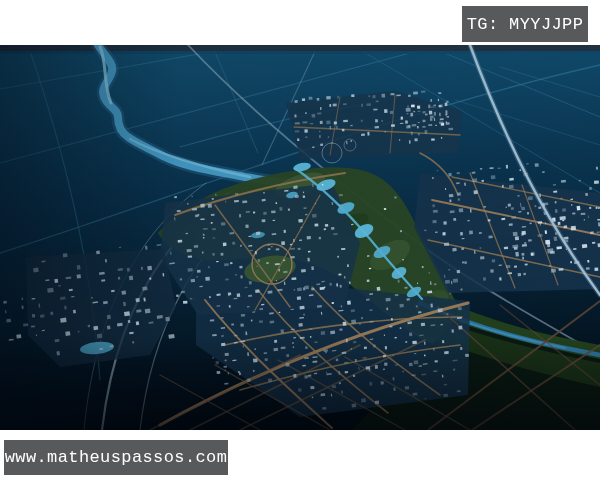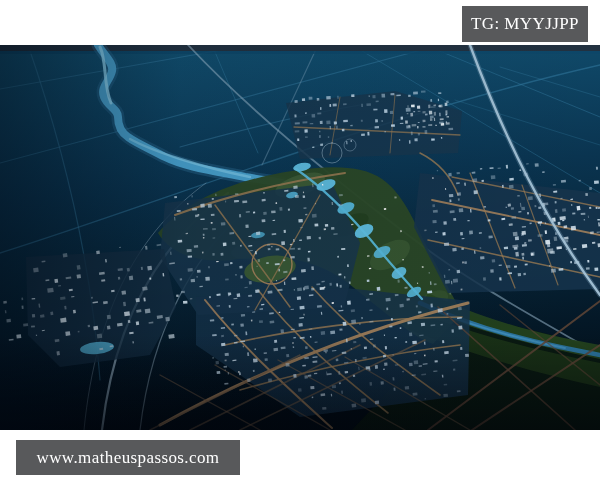--- a/index.html
+++ b/index.html
@@ -1,23 +1,23 @@
 <!DOCTYPE html>
 <html><head>
 <meta charset="utf-8">
 <style>
   html,body{margin:0;padding:0;background:#ffffff;}
   .page{position:relative;width:600px;height:480px;background:#ffffff;overflow:hidden;
-        font-family:Liberation Serif, serif;}
+        font-family:Liberation Mono, monospace;}
   .artwork{position:absolute;left:0;top:45px;width:600px;height:385px;background:#0a3450;overflow:hidden;}
   .artwork svg{display:block;width:600px;height:385px;}
   .badge{position:absolute;background:#58595b;color:#ffffff;display:flex;align-items:center;
          justify-content:center;font-size:17px;letter-spacing:.4px;white-space:nowrap;}
   .badge.tg{top:6px;right:12px;width:126px;height:36px;}
-  .badge.site{top:440px;left:16px;width:224px;height:35px;}
+  .badge.site{top:440px;left:4px;width:224px;height:35px;}
 </style>
 </head>
 <body>
 
 <div class="page">
 
   <div class="badge tg">
     <span>TG: MYYJJPP</span>
   </div>
 

